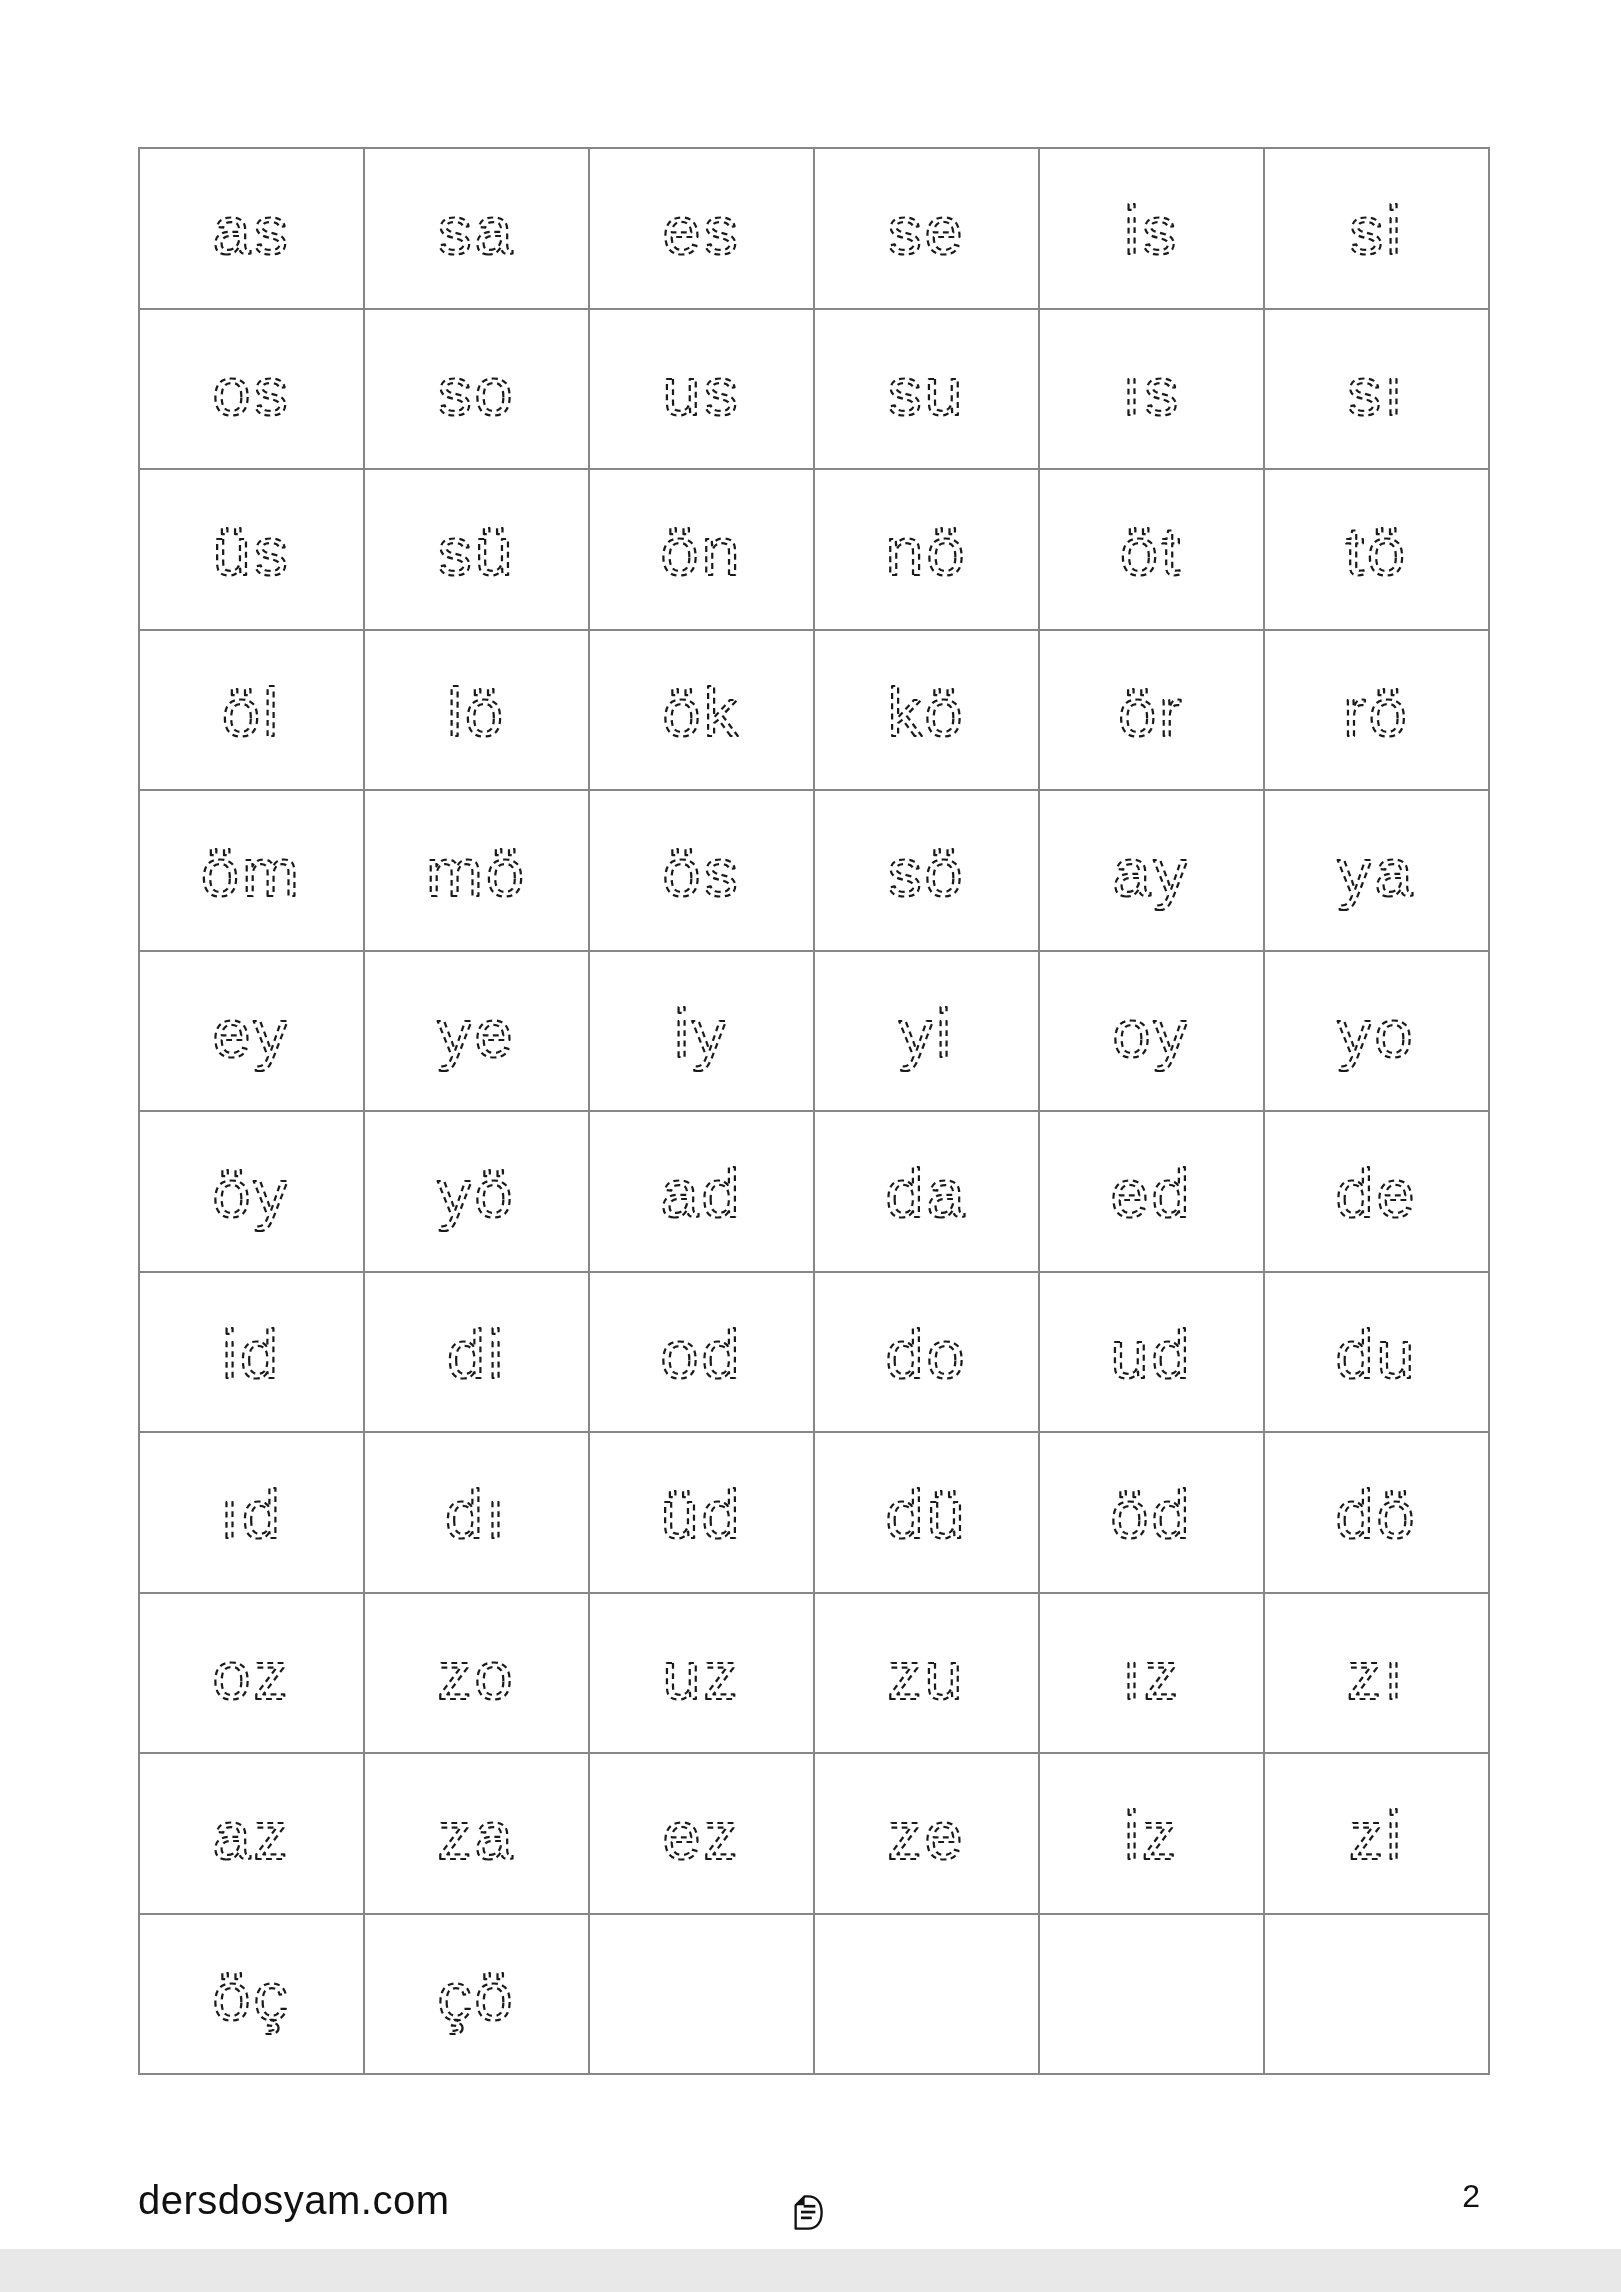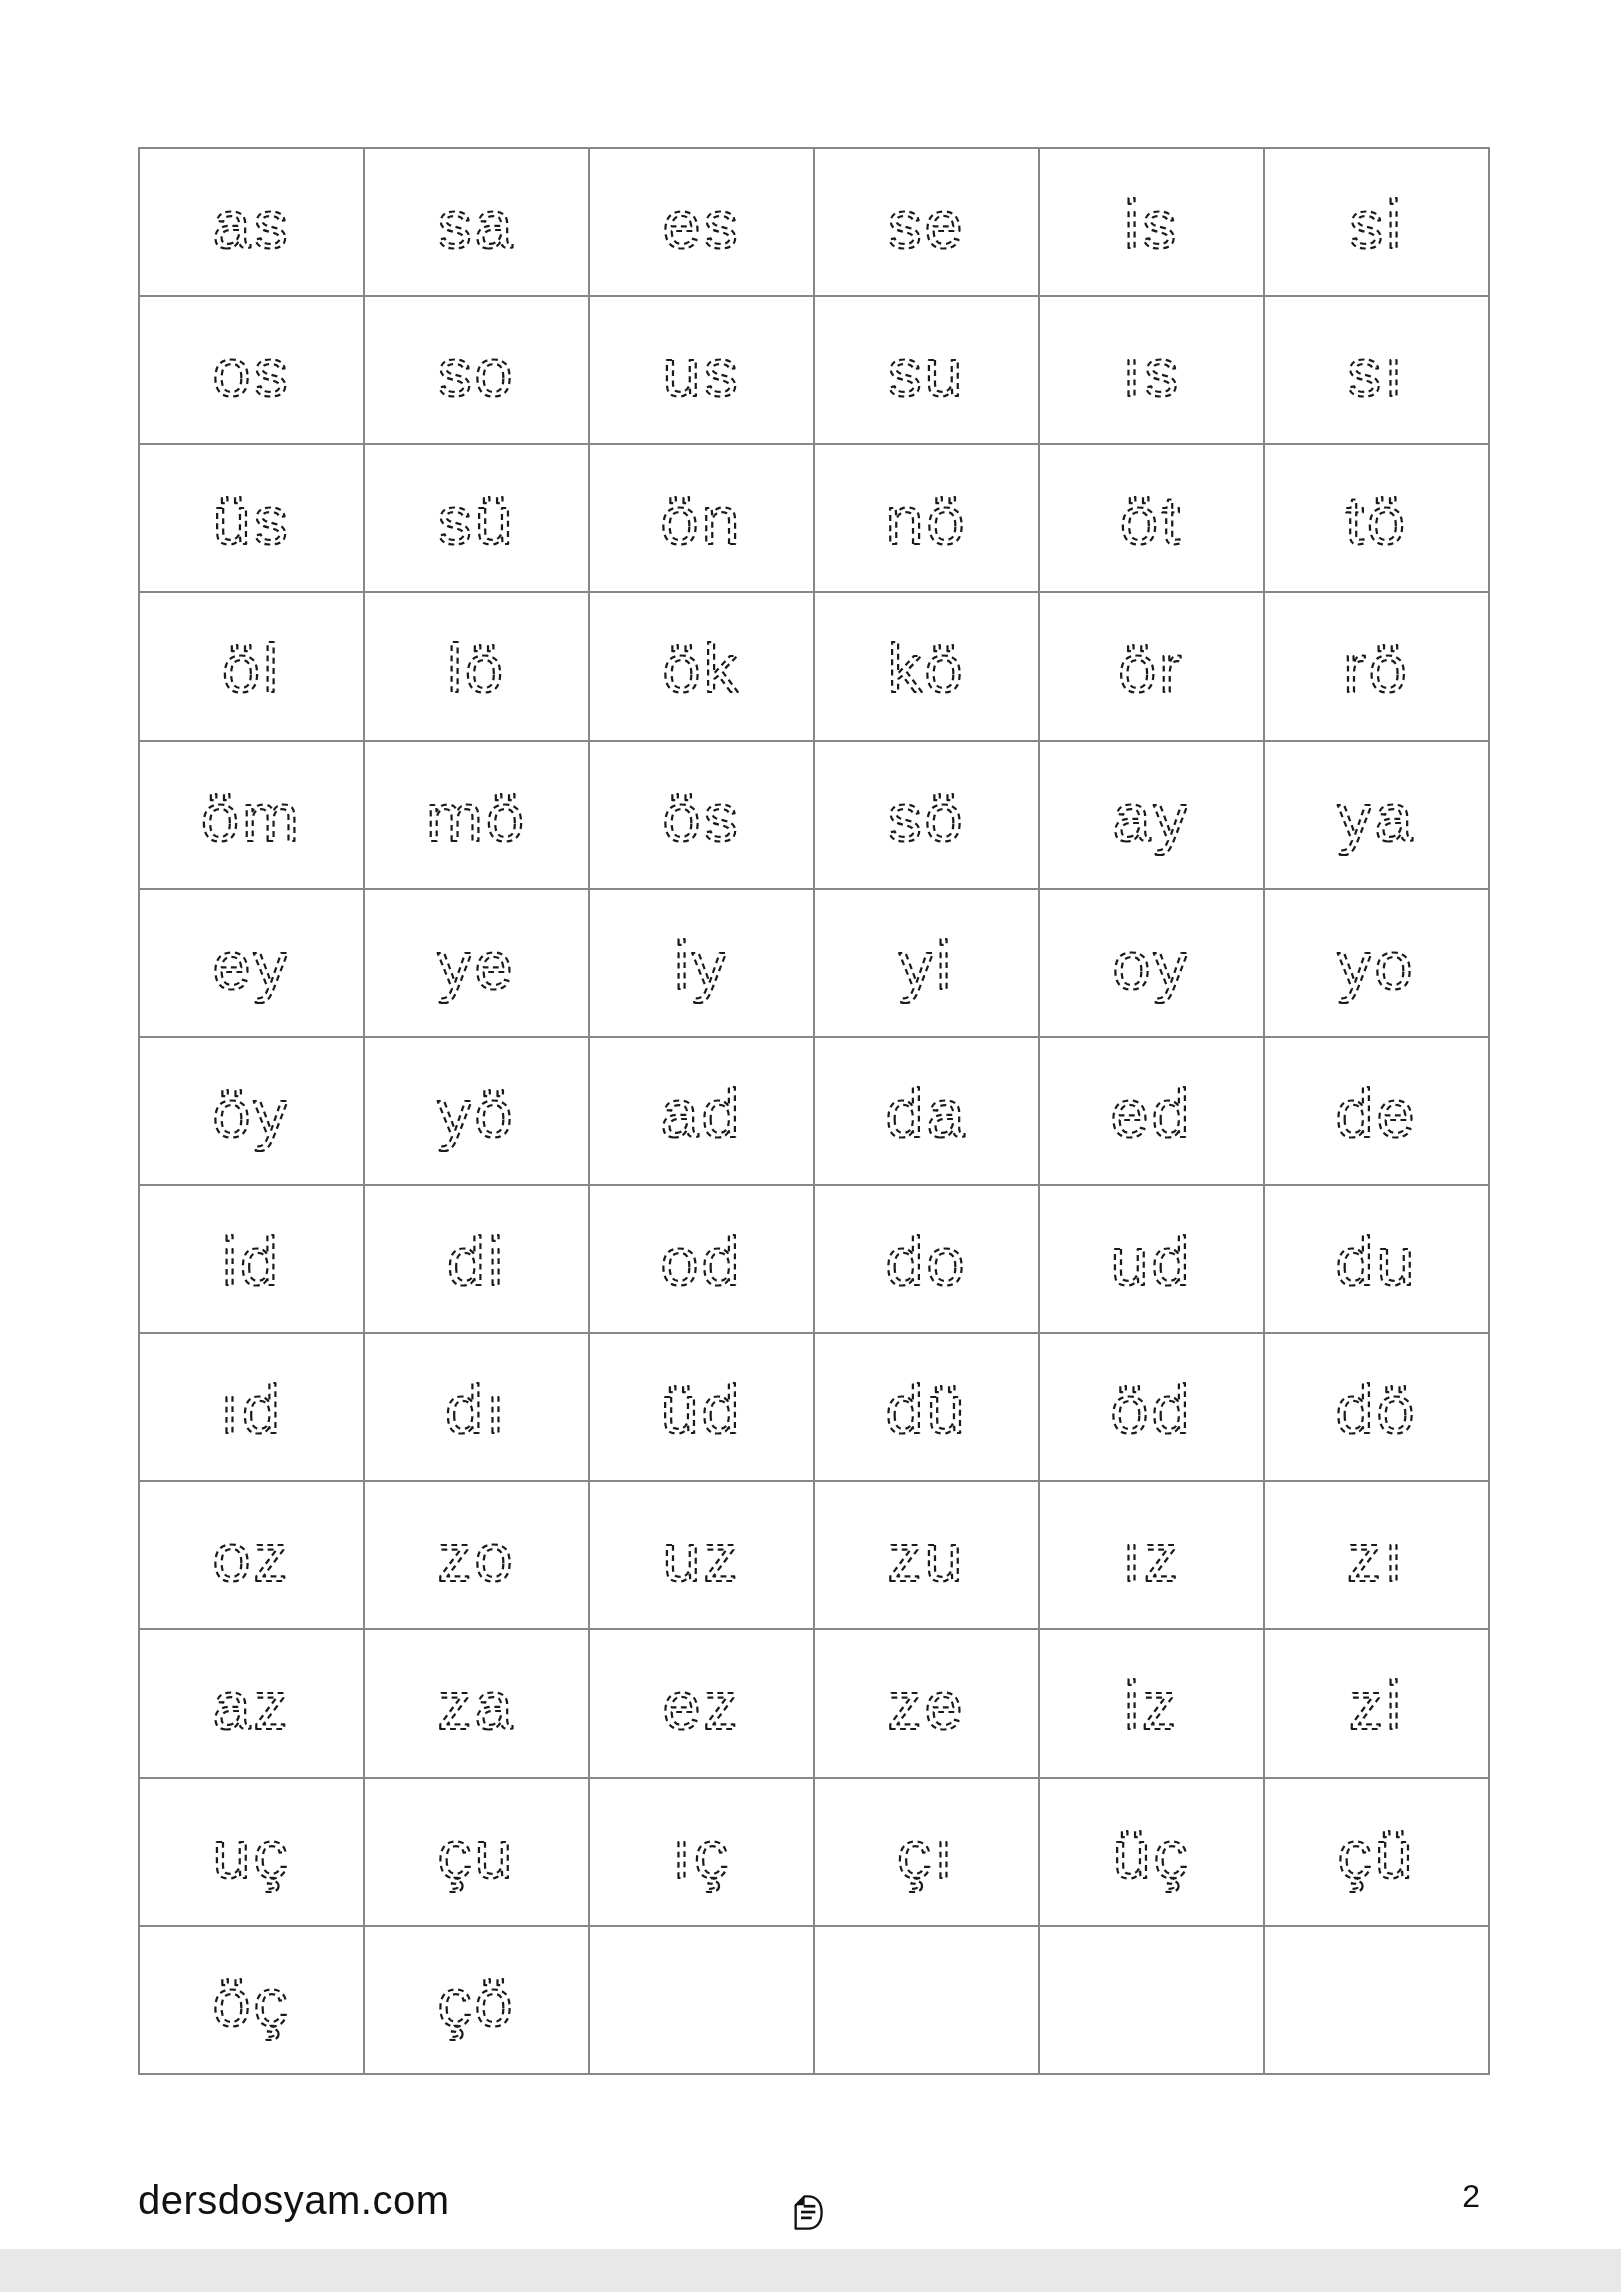--- a/index.html
+++ b/index.html
@@ -429,52 +429,20 @@
           </td>
           <td>
             <svg class="trace-svg" viewBox="0 0 228 122.891" width="223" height="120">
               <text x="50%" y="88" class="trace-text">zi</text>
             </svg>
           </td>
         </tr>
         <tr>
           <td>
             <svg class="trace-svg" viewBox="0 0 228 122.891" width="223" height="120">
-              <text x="50%" y="88" class="trace-text">uç</text>
-            </svg>
-          </td>
-          <td>
-            <svg class="trace-svg" viewBox="0 0 228 122.891" width="223" height="120">
-              <text x="50%" y="88" class="trace-text">çu</text>
-            </svg>
-          </td>
-          <td>
-            <svg class="trace-svg" viewBox="0 0 228 122.891" width="223" height="120">
-              <text x="50%" y="88" class="trace-text">ıç</text>
-            </svg>
-          </td>
-          <td>
-            <svg class="trace-svg" viewBox="0 0 228 122.891" width="223" height="120">
-              <text x="50%" y="88" class="trace-text">çı</text>
-            </svg>
-          </td>
-          <td>
-            <svg class="trace-svg" viewBox="0 0 228 122.891" width="223" height="120">
-              <text x="50%" y="88" class="trace-text">üç</text>
-            </svg>
-          </td>
-          <td>
-            <svg class="trace-svg" viewBox="0 0 228 122.891" width="223" height="120">
-              <text x="50%" y="88" class="trace-text">çü</text>
-            </svg>
-          </td>
-        </tr>
-        <tr>
-          <td>
-            <svg class="trace-svg" viewBox="0 0 228 122.891" width="223" height="120">
               <text x="50%" y="88" class="trace-text">öç</text>
             </svg>
           </td>
           <td>
             <svg class="trace-svg" viewBox="0 0 228 122.891" width="223" height="120">
               <text x="50%" y="88" class="trace-text">çö</text>
             </svg>
           </td>
           <td>
             <svg class="trace-svg" viewBox="0 0 228 122.891" width="223" height="120">

